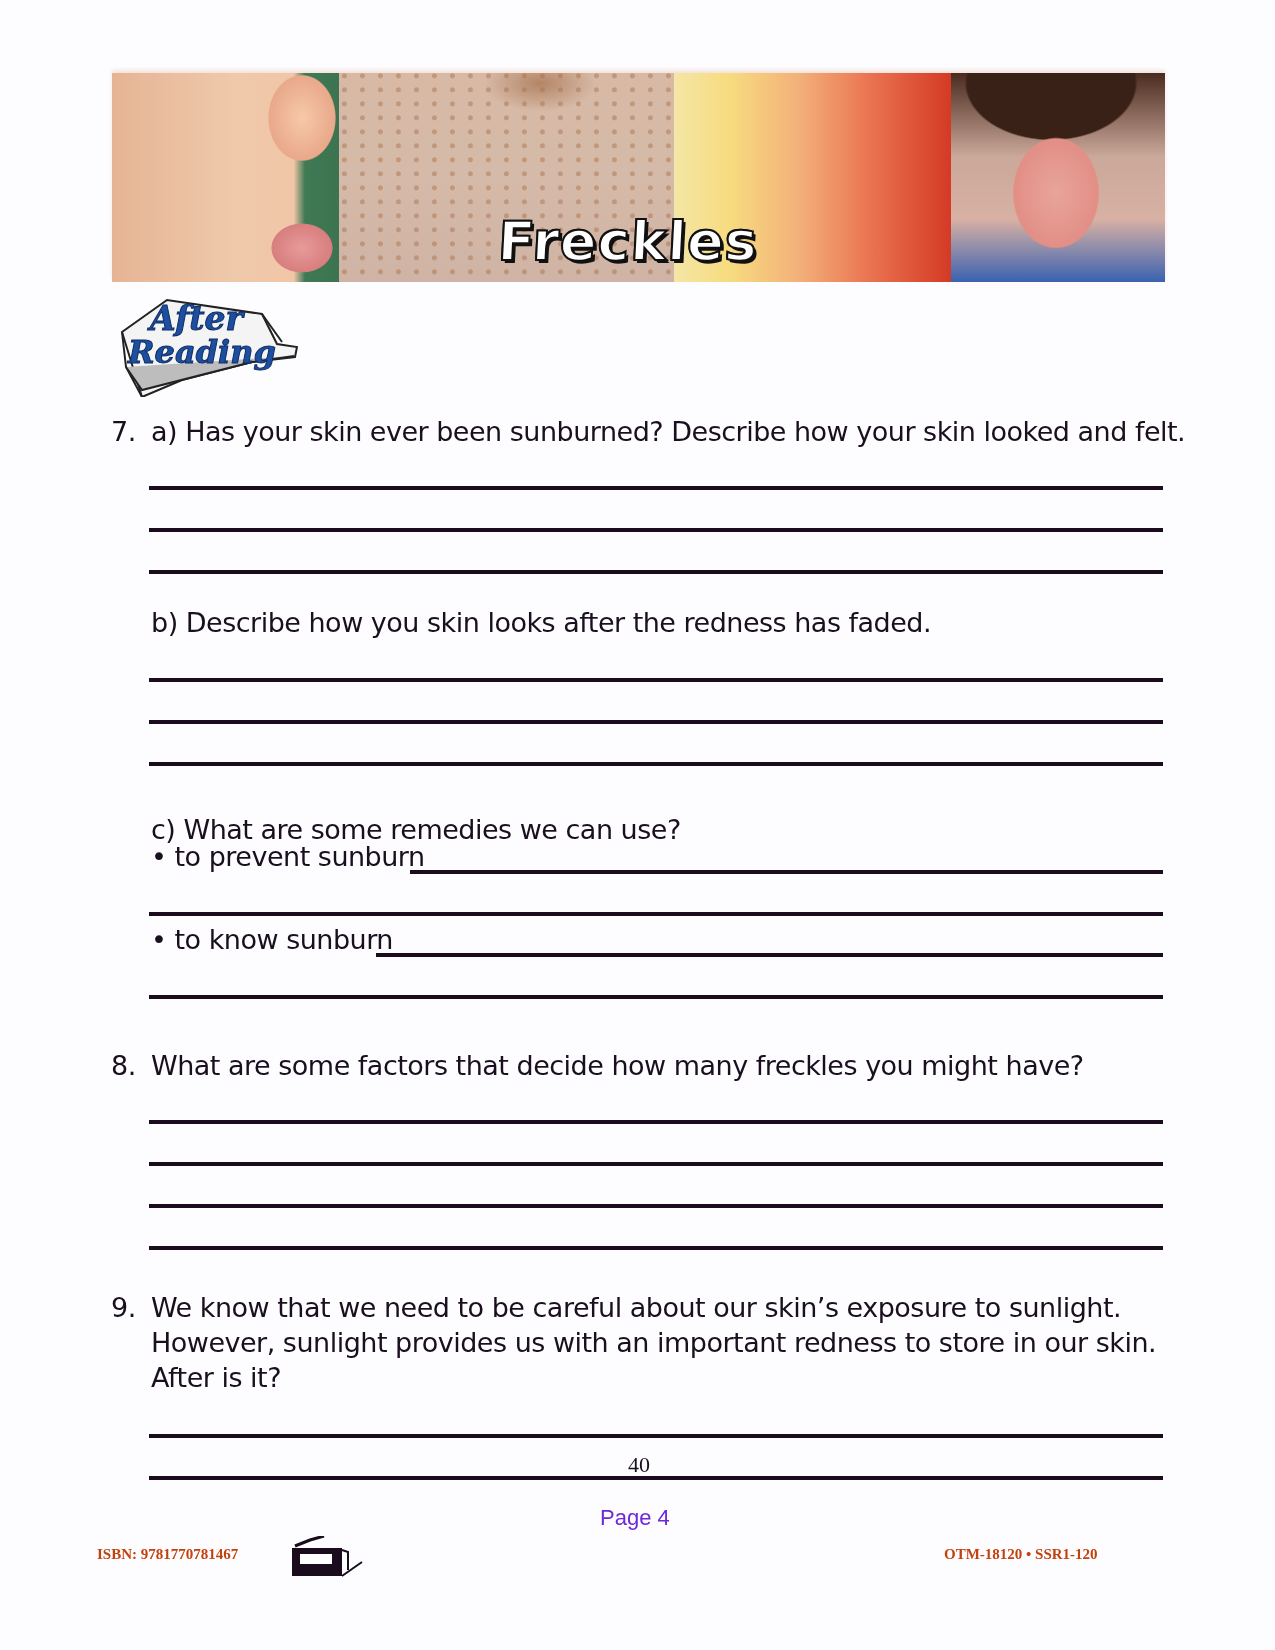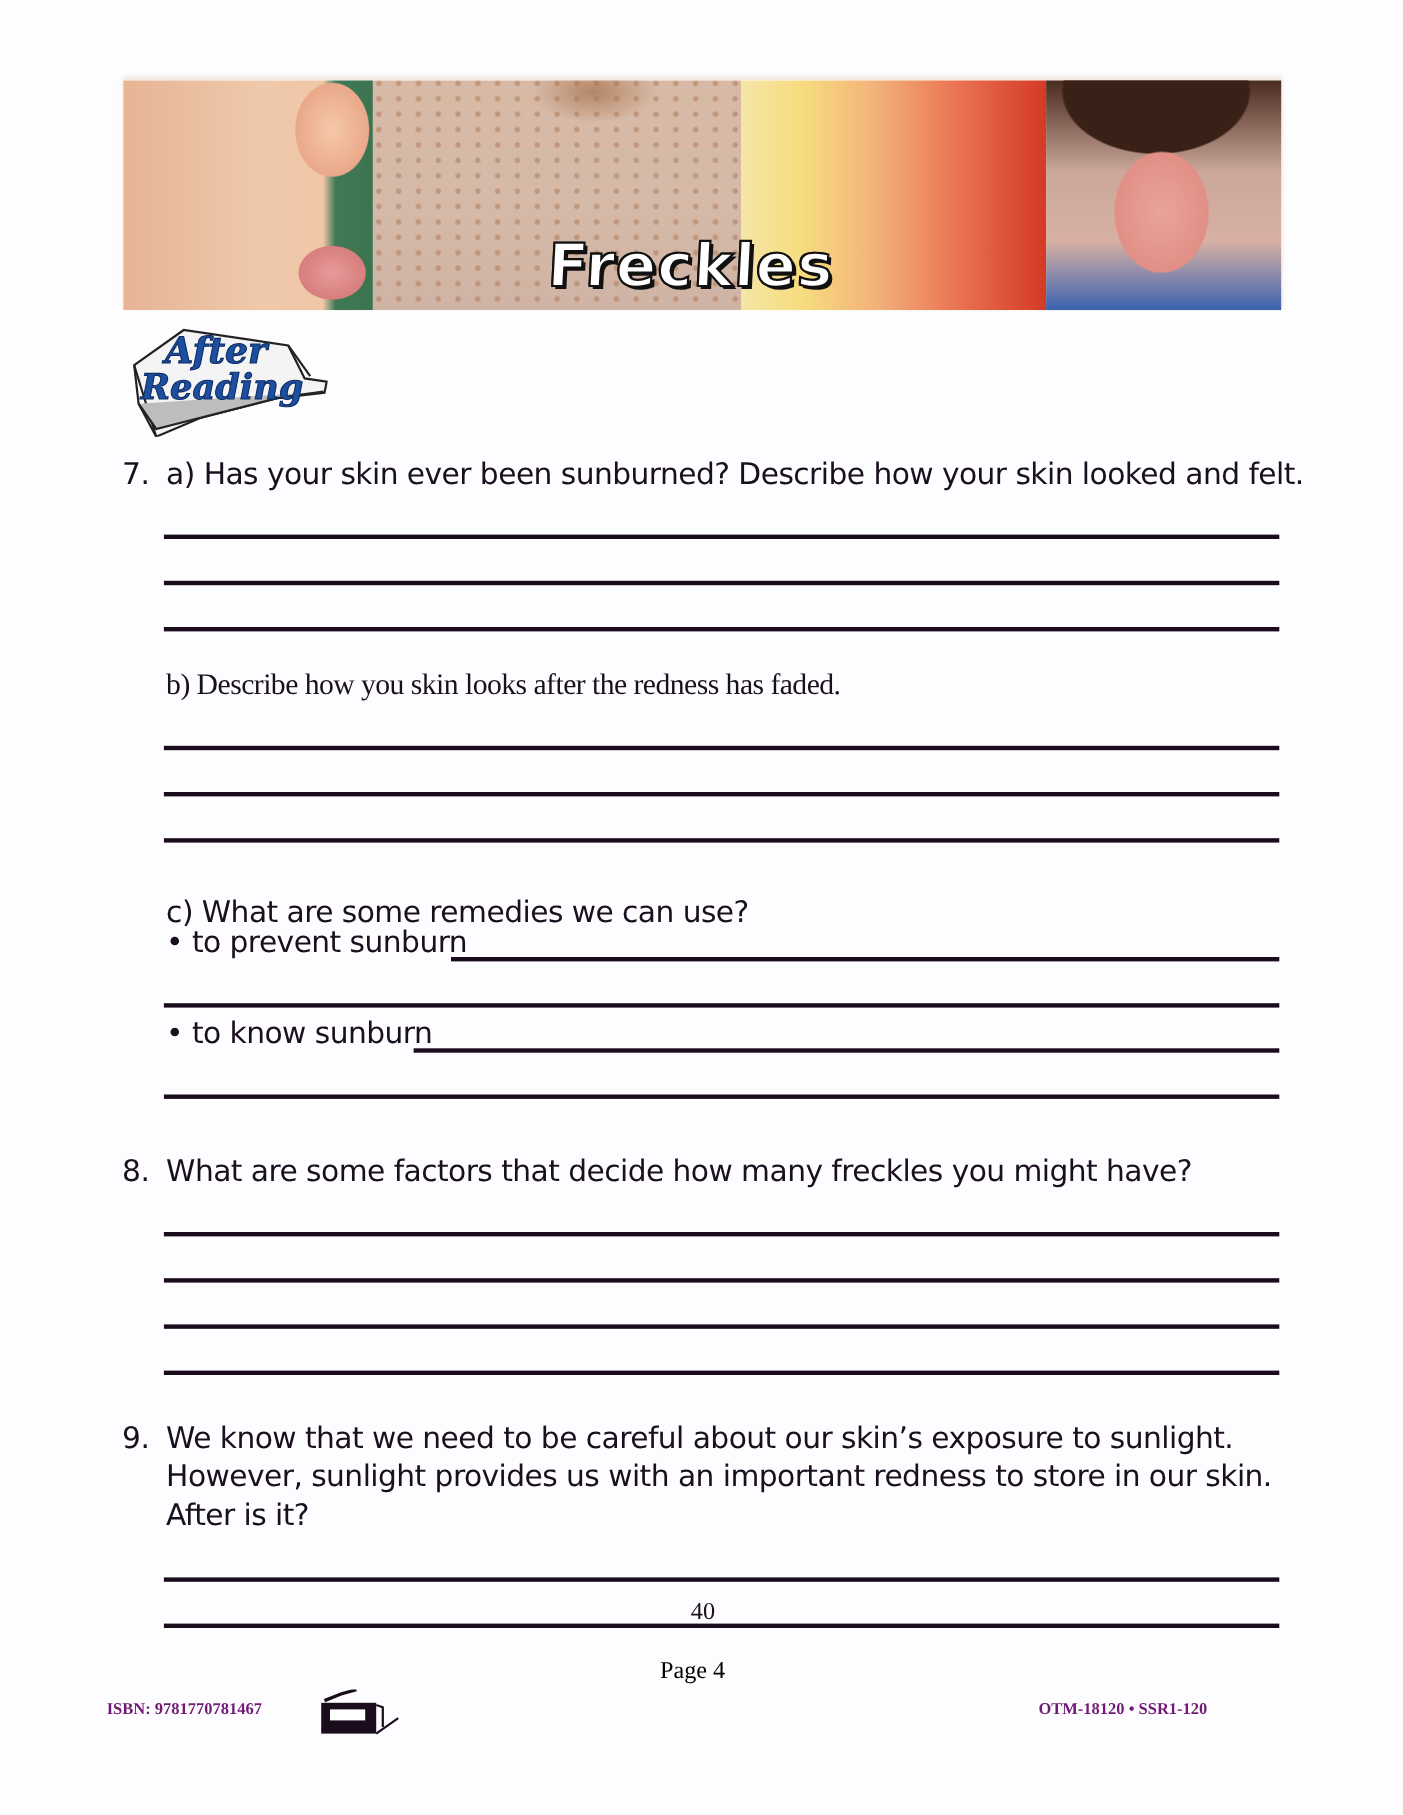--- a/index.html
+++ b/index.html
@@ -39,22 +39,22 @@
   .badge-text {
     position: absolute; font-family: "DejaVu Serif", serif; font-style: italic; font-weight: bold;
     color: #1d4fa0; -webkit-text-stroke: 1px #0e2d66; line-height: 1;
   }
 
   
   .q { font-family: "DejaVu Sans", sans-serif; font-size: 27px; color: #1a0f1e; white-space: nowrap; letter-spacing: -0.5px; }
   .line { position: absolute; height: 4px; background: #1a0c1c; }
 
   
-  .footer-text { font-family: "Liberation Serif", serif; font-size: 15px; font-weight: bold; color: #701a75; }
-  .page-label { font-family: Liberation Serif, serif; font-size: 22px; color: #000000; }
+  .footer-text { font-family: "Liberation Serif", serif; font-size: 15px; font-weight: bold; color: #c2410c; }
+  .page-label { font-family: Liberation Sans, sans-serif; font-size: 22px; color: #6d28d9; }
   .page-num { font-family: "Liberation Serif", serif; font-size: 22px; color: #1a0f1e; }
 </style>
 </head>
 <body>
 
 <div class="abs banner">
   <div class="panel p1"></div>
   <div class="panel p2"></div>
   <div class="panel p3"></div>
   <div class="panel p4"></div>
@@ -71,21 +71,21 @@
   <span class="badge-text" style="left:38px; top:10px; font-size:33px;">After</span>
   <span class="badge-text" style="left:16px; top:44px; font-size:32px;">Reading</span>
 </div>
 
 <div class="abs q" style="left:111px; top:416px;">7.</div>
 <div class="abs q" style="left:151px; top:416px;">a) Has your skin ever been sunburned?  Describe how your skin looked and felt.</div>
 <div class="line" style="left:149px; top:486px; width:1014px;"></div>
 <div class="line" style="left:149px; top:528px; width:1014px;"></div>
 <div class="line" style="left:149px; top:570px; width:1014px;"></div>
 
-<div class="abs q" style="left:151px; top:607px;font-family:Liberation Serif, serif;">b) Describe how you skin looks after the redness has faded.</div>
+<div class="abs q" style="left:151px; top:607px;">b) Describe how you skin looks after the redness has faded.</div>
 <div class="line" style="left:149px; top:678px; width:1014px;"></div>
 <div class="line" style="left:149px; top:720px; width:1014px;"></div>
 <div class="line" style="left:149px; top:762px; width:1014px;"></div>
 
 <div class="abs q" style="left:151px; top:799px;margin-top:15px;">c) What are some remedies we can use?</div>
 <div class="abs q" style="left:151px; top:841px;">• to prevent sunburn</div>
 <div class="line" style="left:410px; top:870px; width:753px;"></div>
 <div class="line" style="left:149px; top:912px; width:1014px;"></div>
 <div class="abs q" style="left:151px; top:924px;">• to know sunburn</div>
 <div class="line" style="left:376px; top:953px; width:787px;"></div>

